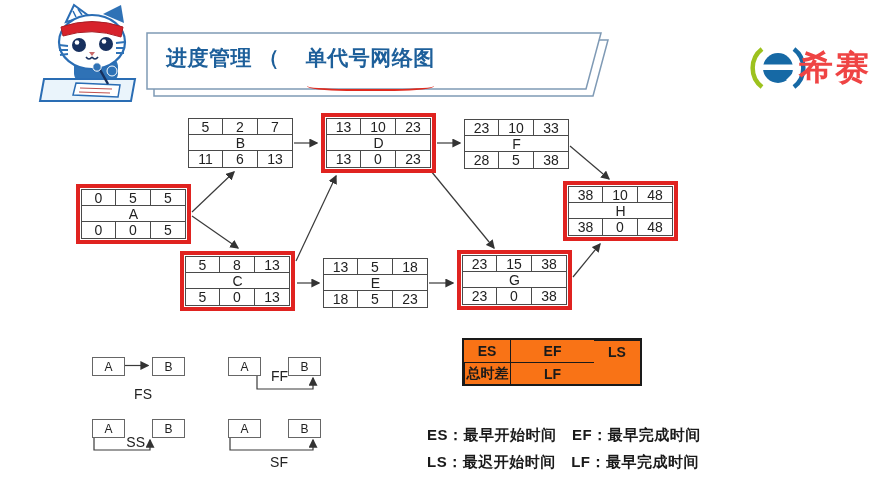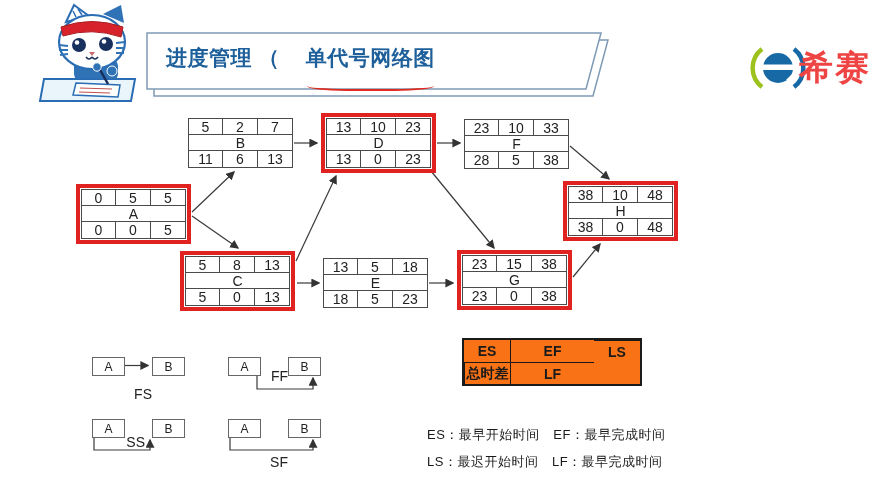--- a/index.html
+++ b/index.html
@@ -50,21 +50,21 @@
   .legend{
     position:absolute;left:462px;top:338px;display:grid;
     grid-template-columns:46px 84px 46px;grid-auto-rows:22px;
     border:2px solid #1a1a1a;background:#f97316;font-weight:bold;font-size:14px;
   }
   .lcell{display:flex;align-items:center;justify-content:center;border-left:1.5px solid #1a1a1a;border-top:1.5px solid #1a1a1a;}
   .lcell.c0{border-left:none;}
   .lcell.r0{border-top:none;}
   .lspan{grid-column:1/4;}
 
-  .note-line{position:absolute;left:427px;font-size:13px;font-weight:normal;color:#1a1a1a;letter-spacing:.5px;white-space:nowrap;}
+  .note-line{position:absolute;left:427px;font-size:15px;font-weight:bold;color:#1a1a1a;letter-spacing:.5px;white-space:nowrap;}
 </style>
 </head>
 <body>
 
 <div class="slide">
 
   <svg class="overlay" viewBox="0 0 889 500">
     <defs>
       <marker id="ah" viewBox="0 0 10 10" refX="8.5" refY="5" markerWidth="7.5" markerHeight="7.5" orient="auto-start-reverse">
         <path d="M0,0 L10,5 L0,10 Z" fill="#333"></path>

